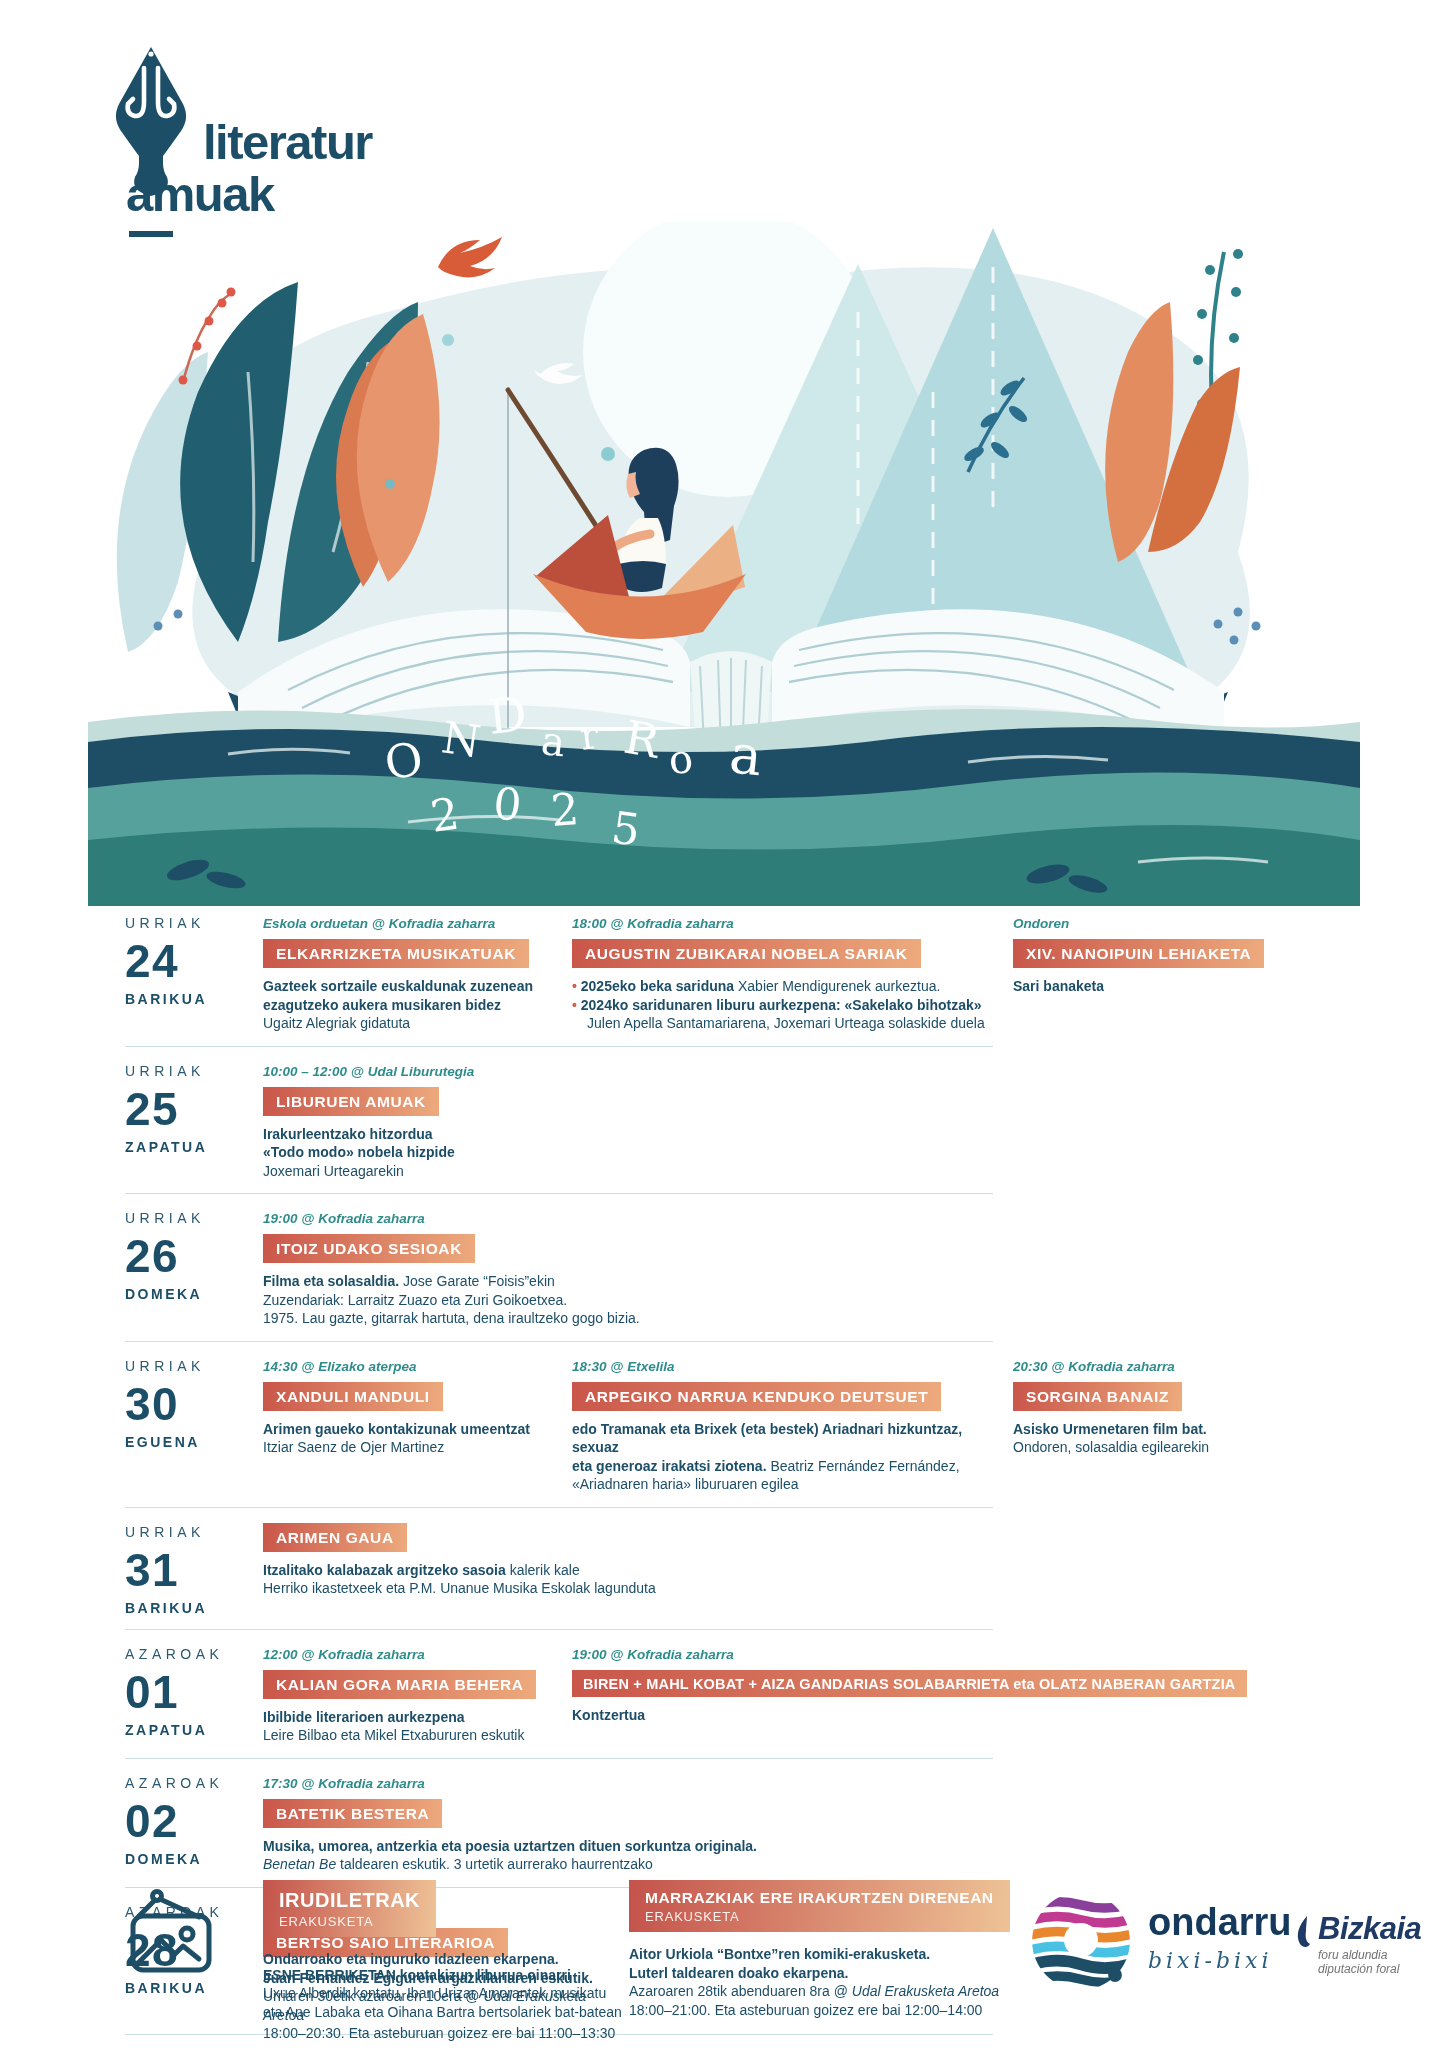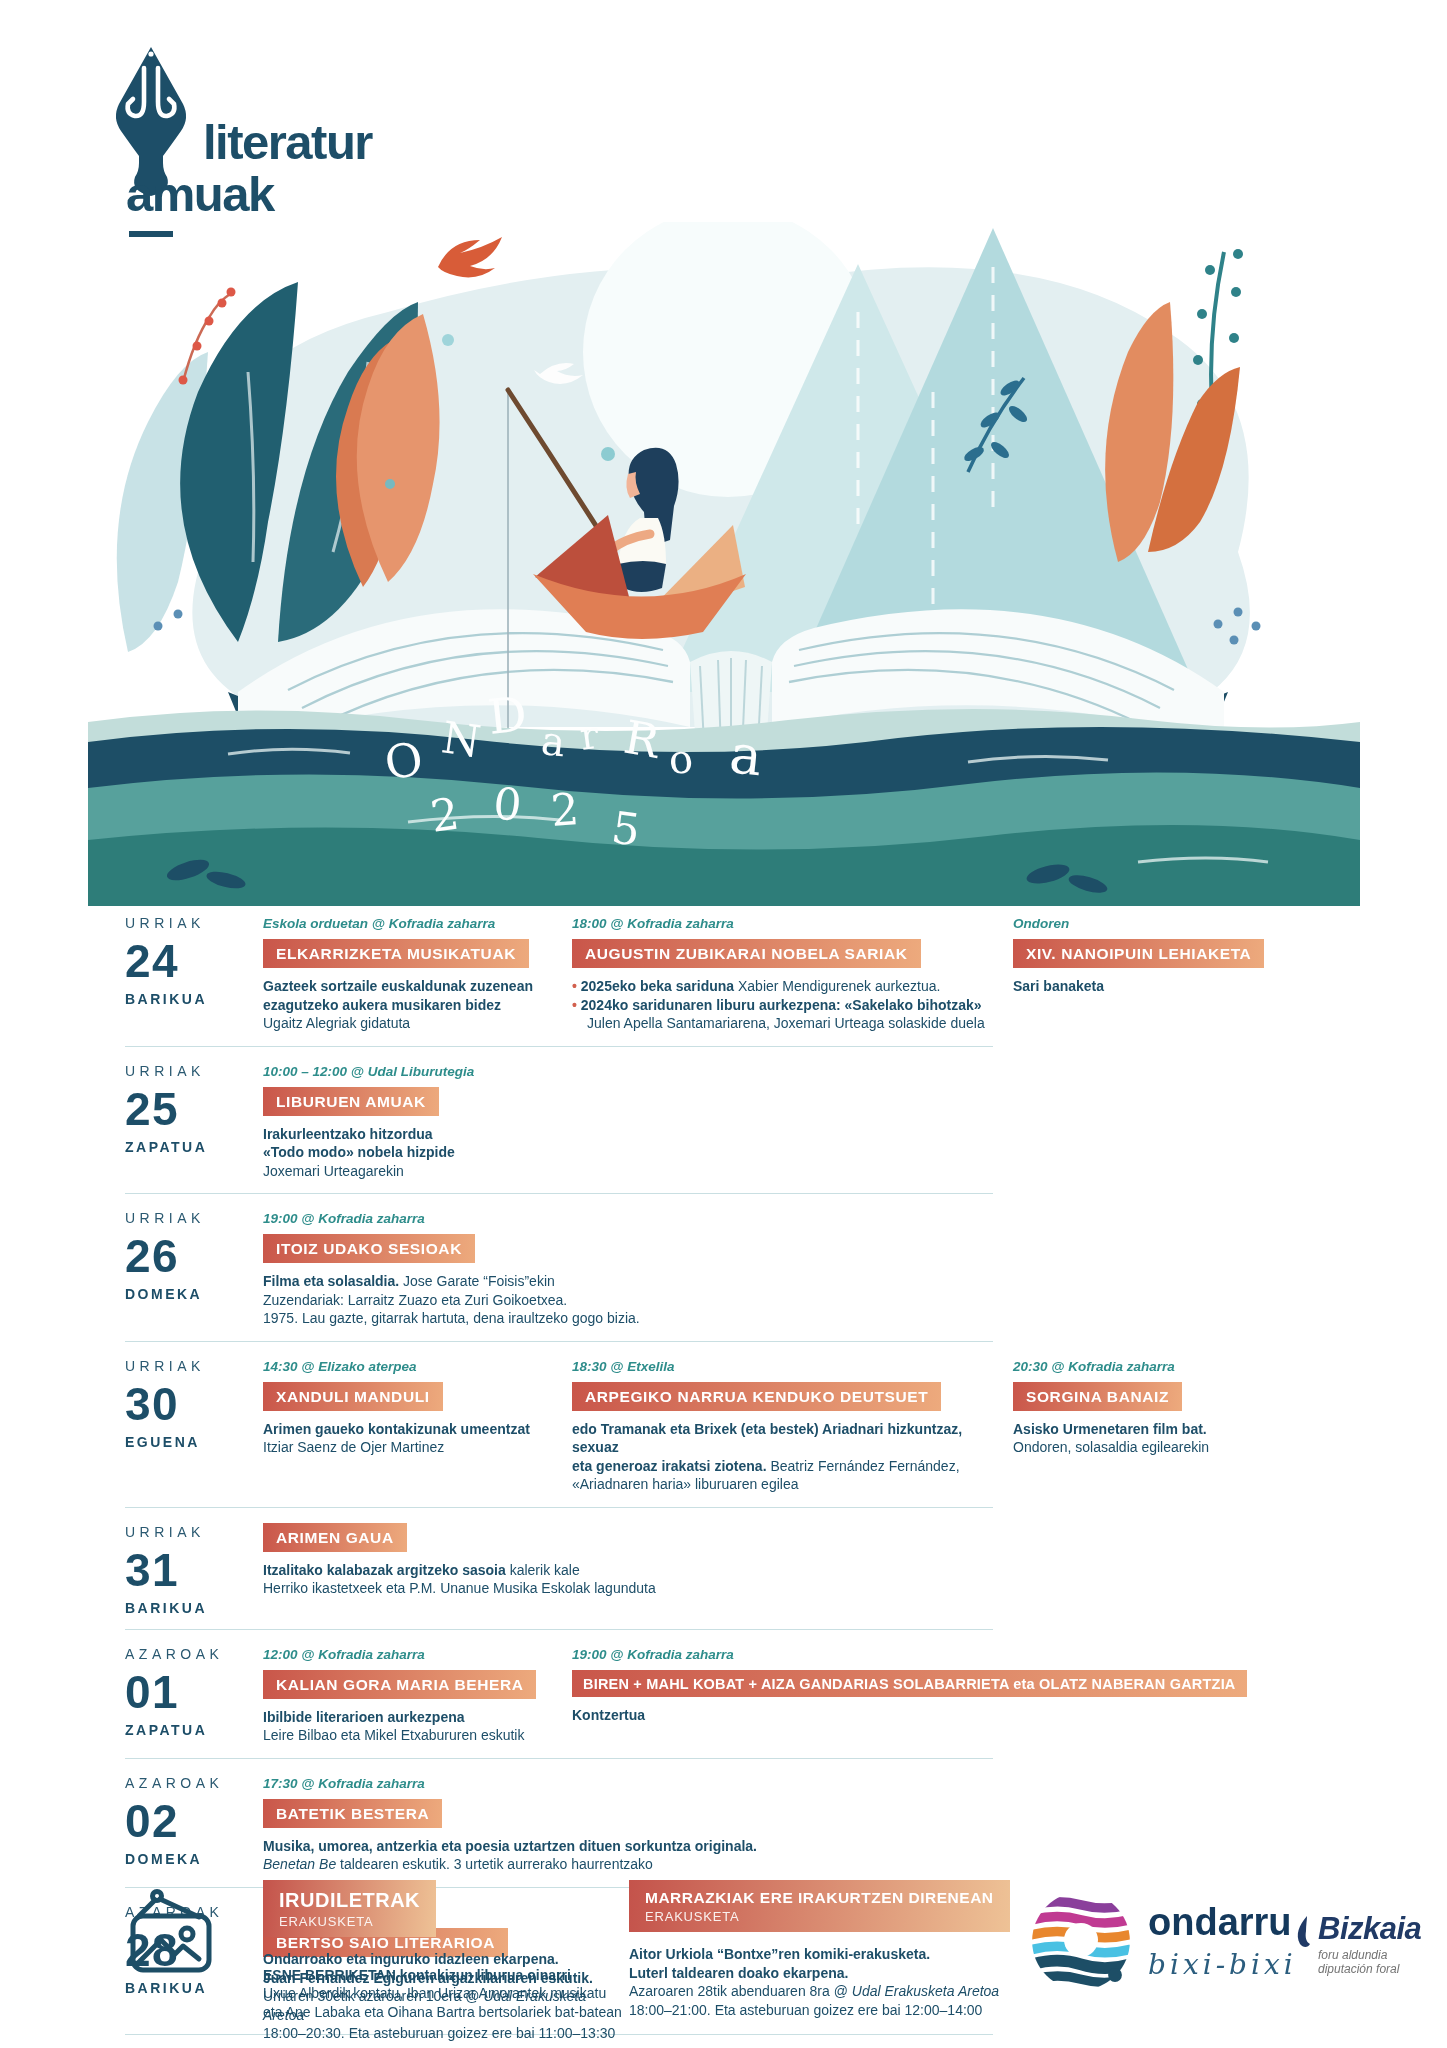--- a/index.html
+++ b/index.html
@@ -52,21 +52,21 @@
   .ex1{left:629px;top:1880px;width:410px;}
   .ex-badge{display:inline-block;background:linear-gradient(95deg,#c4534b 0%,#eec296 100%);
             color:#fff;padding:9px 16px 8px;}
   .ex-title{font-size:20px;font-weight:700;letter-spacing:.5px;line-height:1.1;}
   .ex-title-sm{font-size:15.5px;}
   .ex-sub{font-size:13px;letter-spacing:.8px;color:rgba(255,255,255,.9);margin-top:3px;}
   .ex-desc{margin-top:13px;}
   .ondarru-mark{position:absolute;left:1030px;top:1890px;width:102px;height:102px;}
   .ondarru-text{position:absolute;left:1148px;top:1903px;}
   .ondarru-name{font-size:38px;font-weight:700;color:#14395c;line-height:1;}
-  .bixi{font-family:"DejaVu Serif",serif;font-style:italic;font-size:28px;color:#2b5d7e;
+  .bixi{font-family:"DejaVu Serif",serif;font-style:italic;font-size:22px;color:#2b5d7e;
         letter-spacing:4px;margin-top:7px;}
   .bizkaia{position:absolute;left:1294px;top:1913px;display:flex;align-items:flex-start;}
   .bizkaia-leaf{width:22px;height:34px;margin-top:2px;}
   .bizkaia-col{margin-left:2px;}
   .bizkaia-name{font-size:31px;font-weight:700;font-style:italic;color:#203a66;
                 letter-spacing:-.5px;line-height:1;}
   .bizkaia-sub{font-size:12px;font-style:italic;color:#737373;line-height:14px;margin-top:4px;}
 </style>
 </head>
 <body>

